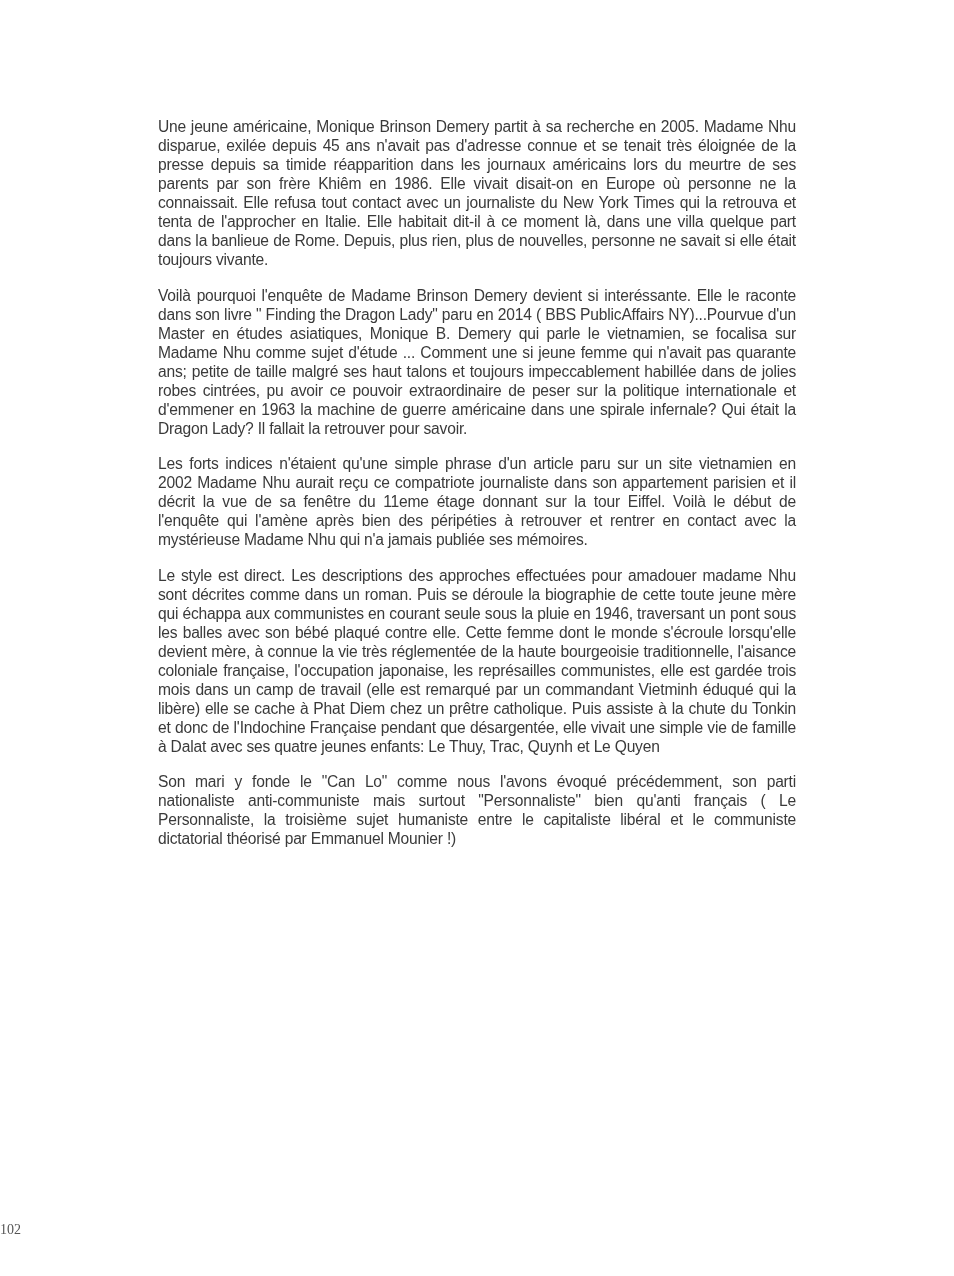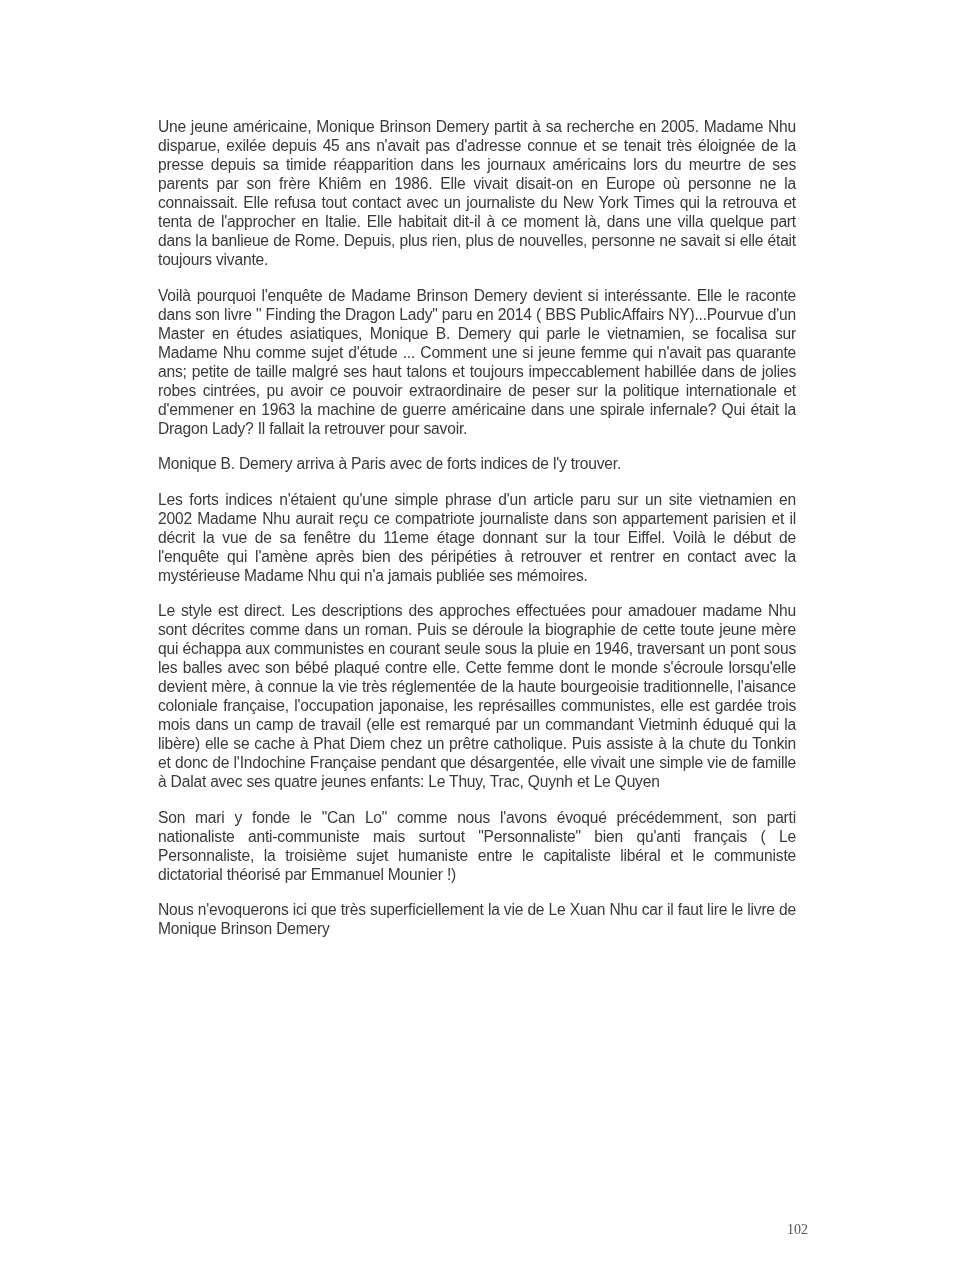--- a/index.html
+++ b/index.html
@@ -26,32 +26,30 @@
     }
     .para {
       margin: 0 0 16.5px 0;
       text-align: justify;
     }
     .page-number {
       position: absolute;
       left: 0;
       width: 808px;
       top: 1222px;
-      text-align: right;
+      text-align: left;
       font-family: "Liberation Serif", "DejaVu Serif", serif;
       font-size: 14px;
       color: #555555;
     }
   </style>
 </head>
 <body>
 
 <div class="page">
   <p class="para">Une jeune américaine, Monique Brinson Demery partit à sa recherche en 2005. Madame Nhu disparue, exilée depuis 45 ans n'avait pas d'adresse connue et se tenait très éloignée de la presse depuis sa timide réapparition dans les journaux américains lors du meurtre de ses parents par son frère Khiêm en 1986. Elle vivait disait-on en Europe où personne ne la connaissait. Elle refusa tout contact avec un journaliste du New York Times qui la retrouva et tenta de l'approcher en Italie. Elle habitait dit-il à ce moment là, dans une villa quelque part dans la banlieue de Rome. Depuis, plus rien, plus de nouvelles, personne ne savait si elle était toujours vivante.</p>
   <p class="para">Voilà pourquoi l'enquête de Madame Brinson Demery devient si interéssante. Elle le raconte dans son livre " Finding the Dragon Lady"  paru en 2014  ( BBS PublicAffairs NY)...Pourvue d'un Master en études asiatiques, Monique B. Demery qui parle le vietnamien, se focalisa sur Madame Nhu comme sujet d'étude ... Comment une si jeune femme qui n'avait pas quarante ans; petite de taille malgré ses haut talons et toujours impeccablement habillée dans de jolies robes cintrées,  pu avoir ce pouvoir  extraordinaire de peser sur la politique internationale et d'emmener en 1963 la machine de guerre américaine dans une spirale infernale?  Qui était la Dragon Lady? Il fallait la retrouver pour savoir.</p>
-  <p class="para">Monique B. Demery arriva à Paris avec de forts indices de l'y trouver.</p>
   <p class="para">Les forts indices n'étaient qu'une simple phrase d'un article paru sur un site vietnamien en 2002  Madame Nhu aurait reçu ce compatriote journaliste dans son appartement parisien et il décrit la vue de sa fenêtre du 11eme étage donnant sur la tour Eiffel. Voilà le début de l'enquête qui l'amène après bien des péripéties à retrouver et rentrer en contact avec la mystérieuse Madame Nhu qui n'a jamais publiée ses mémoires.</p>
   <p class="para">Le style est direct. Les descriptions des approches effectuées pour amadouer madame Nhu sont décrites comme dans un roman. Puis se déroule la biographie de cette toute jeune mère qui échappa aux communistes en courant seule sous la pluie en 1946, traversant un pont sous les balles avec son bébé plaqué contre elle. Cette femme dont le monde s'écroule lorsqu'elle devient mère, à connue la vie très réglementée de la haute bourgeoisie traditionnelle, l'aisance coloniale française, l'occupation japonaise, les représailles communistes, elle est gardée trois mois dans un camp de travail (elle est remarqué par un commandant Vietminh éduqué qui la libère) elle se cache à Phat Diem chez un prêtre catholique. Puis assiste à la chute du Tonkin et donc de l'Indochine Française pendant que désargentée, elle vivait une simple vie de famille à Dalat avec ses quatre jeunes enfants:  Le Thuy, Trac, Quynh et Le Quyen</p>
   <p class="para">Son mari y fonde le "Can Lo"  comme nous l'avons évoqué précédemment, son parti nationaliste anti-communiste mais surtout "Personnaliste" bien qu'anti français ( Le Personnaliste, la troisième sujet humaniste entre le capitaliste libéral et le communiste dictatorial théorisé par Emmanuel Mounier !)</p>
-  <p class="para">Nous n'evoquerons ici que très superficiellement la vie de Le Xuan Nhu car il faut lire le livre de Monique Brinson Demery</p>
 </div>
 
 <div class="page-number">102</div>
 
 </body></html>

